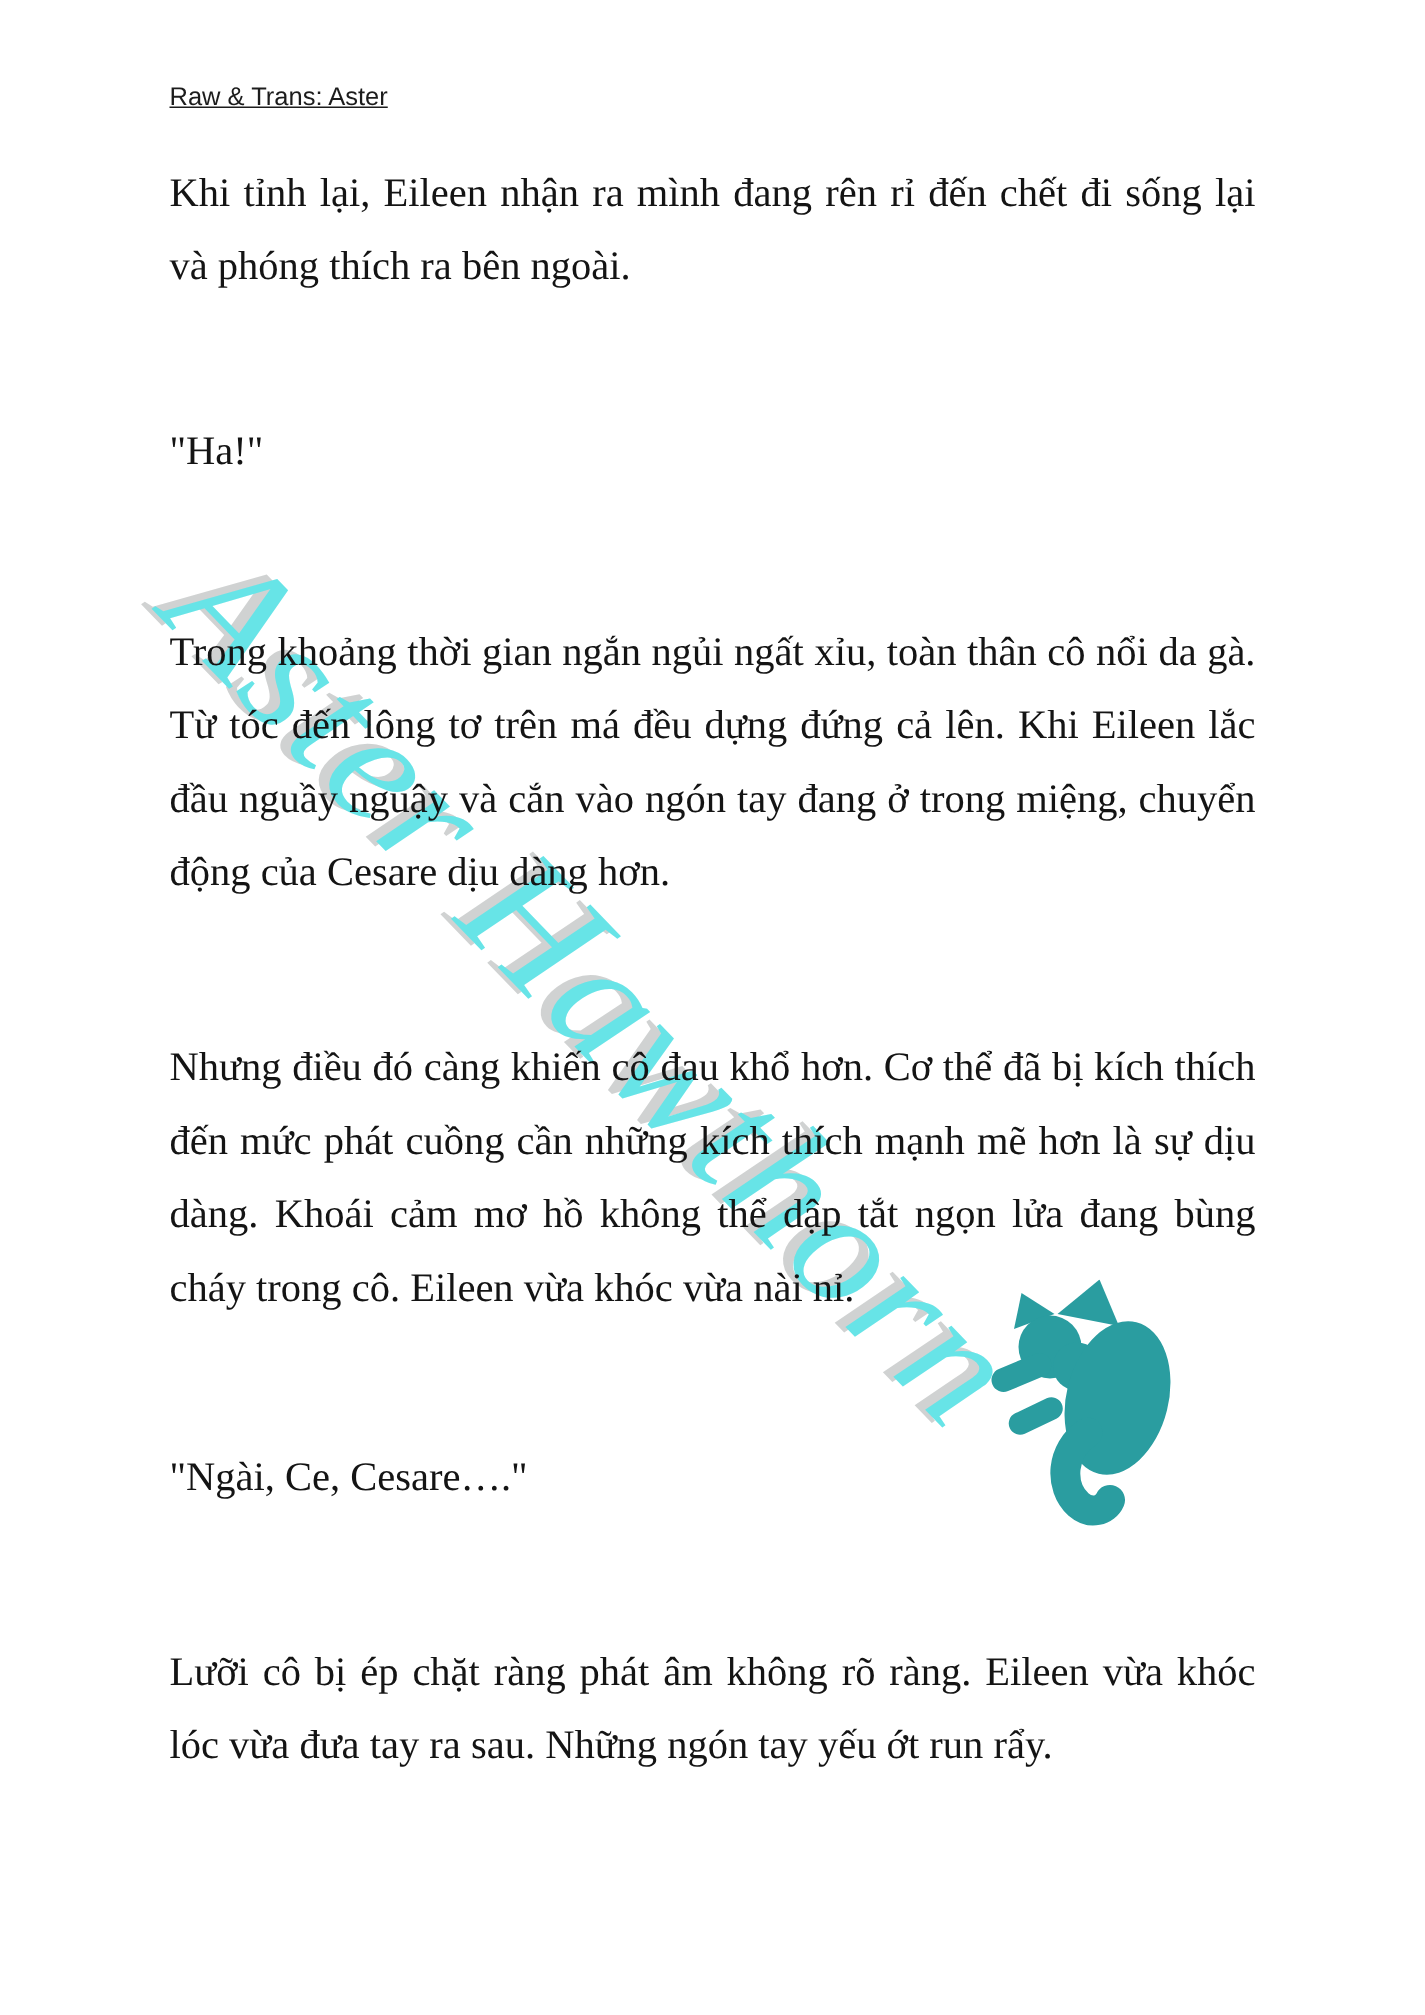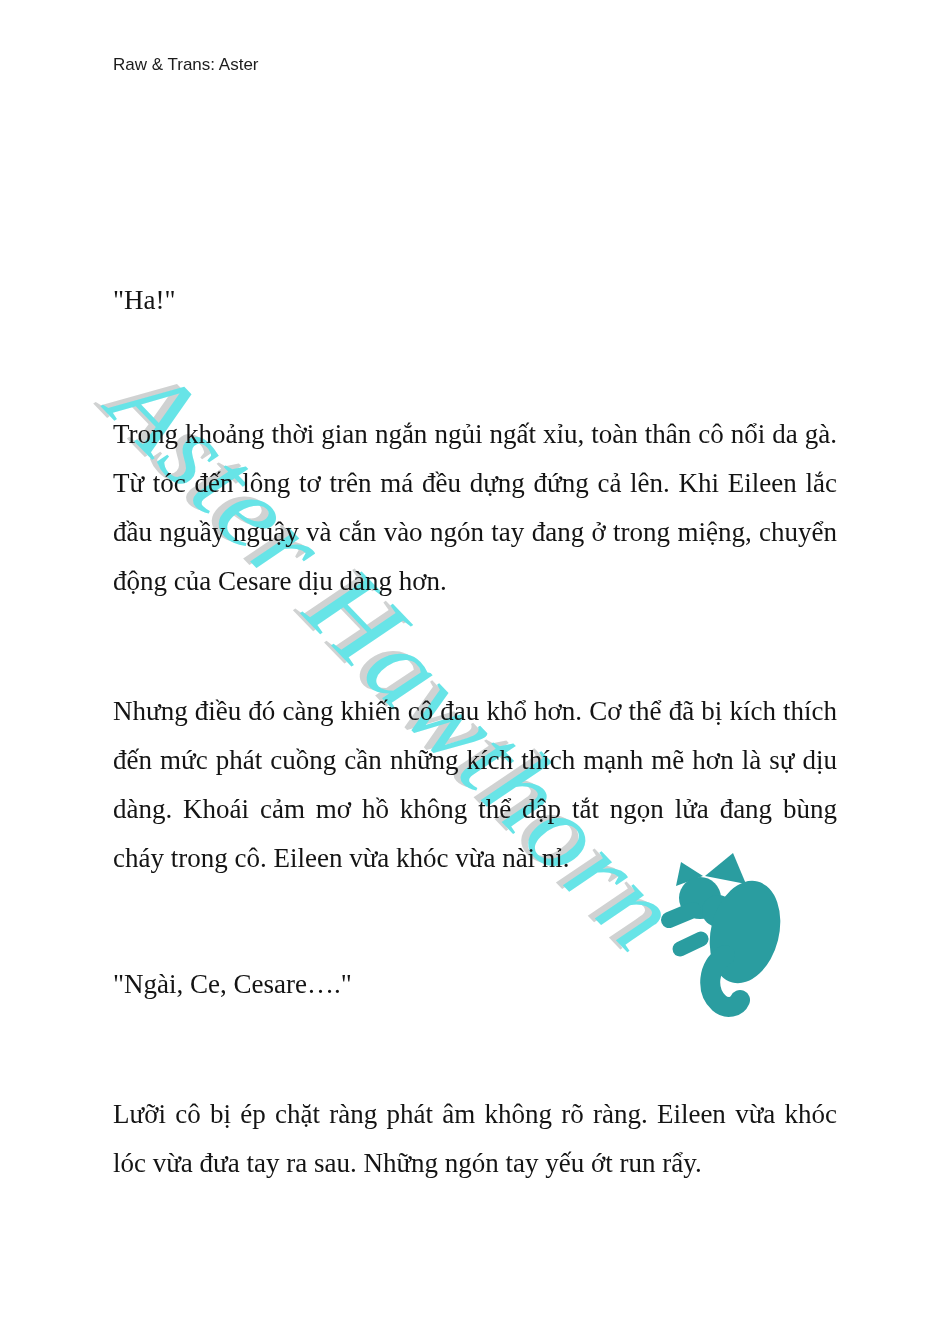--- a/index.html
+++ b/index.html
@@ -13,20 +13,21 @@
     color: #141414;
   }
   .doc-header {
     position: absolute;
     left: 113px;
     top: 55px;
     font-family: "Liberation Sans", sans-serif;
     font-size: 17px;
     color: #1c1c1c;
     z-index: 2;
+    text-decoration: underline;
   }
   .para {
     position: absolute;
     left: 113px;
     width: 724px;
     font-size: 27px;
     line-height: 49px;
     text-align: justify;
     z-index: 2;
     margin: 0;
@@ -84,20 +85,21 @@
 
       <line x1="48" y1="57" x2="24" y2="67" stroke="#2a9da0" stroke-width="16" stroke-linecap="round"></line>
       <line x1="56" y1="86" x2="35" y2="96" stroke="#2a9da0" stroke-width="15" stroke-linecap="round"></line>
 
       <path d="M 80,102 C 62,114 61,138 74,150 C 82,157 92,154 95,147" fill="none" stroke="#2a9da0" stroke-width="20" stroke-linecap="round"></path>
     </g>
   </svg>
 
   <div class="doc-header">Raw &amp; Trans: Aster</div>
 
+  <p class="para" id="p1">Khi tỉnh lại, Eileen nhận ra mình đang rên rỉ đến chết đi sống lại và phóng thích ra bên ngoài.</p>
 
   <p class="para short" id="p2">"Ha!"</p>
 
   <p class="para" id="p4">Nhưng điều đó càng khiến cô đau khổ hơn. Cơ thể đã bị kích thích đến mức phát cuồng cần những kích thích mạnh mẽ hơn là sự dịu dàng. Khoái cảm mơ hồ không thể dập tắt ngọn lửa đang bùng cháy trong cô. Eileen vừa khóc vừa nài nỉ.</p>
 
   <p class="para" id="p3">Trong khoảng thời gian ngắn ngủi ngất xỉu, toàn thân cô nổi da gà. Từ tóc đến lông tơ trên má đều dựng đứng cả lên. Khi Eileen lắc đầu nguầy nguậy và cắn vào ngón tay đang ở trong miệng, chuyển động của Cesare dịu dàng hơn.</p>
 
   <p class="para short" id="p5">"Ngài, Ce, Cesare…."</p>
 
   <p class="para" id="p6">Lưỡi cô bị ép chặt ràng phát âm không rõ ràng. Eileen vừa khóc lóc vừa đưa tay ra sau. Những ngón tay yếu ớt run rẩy.</p>

